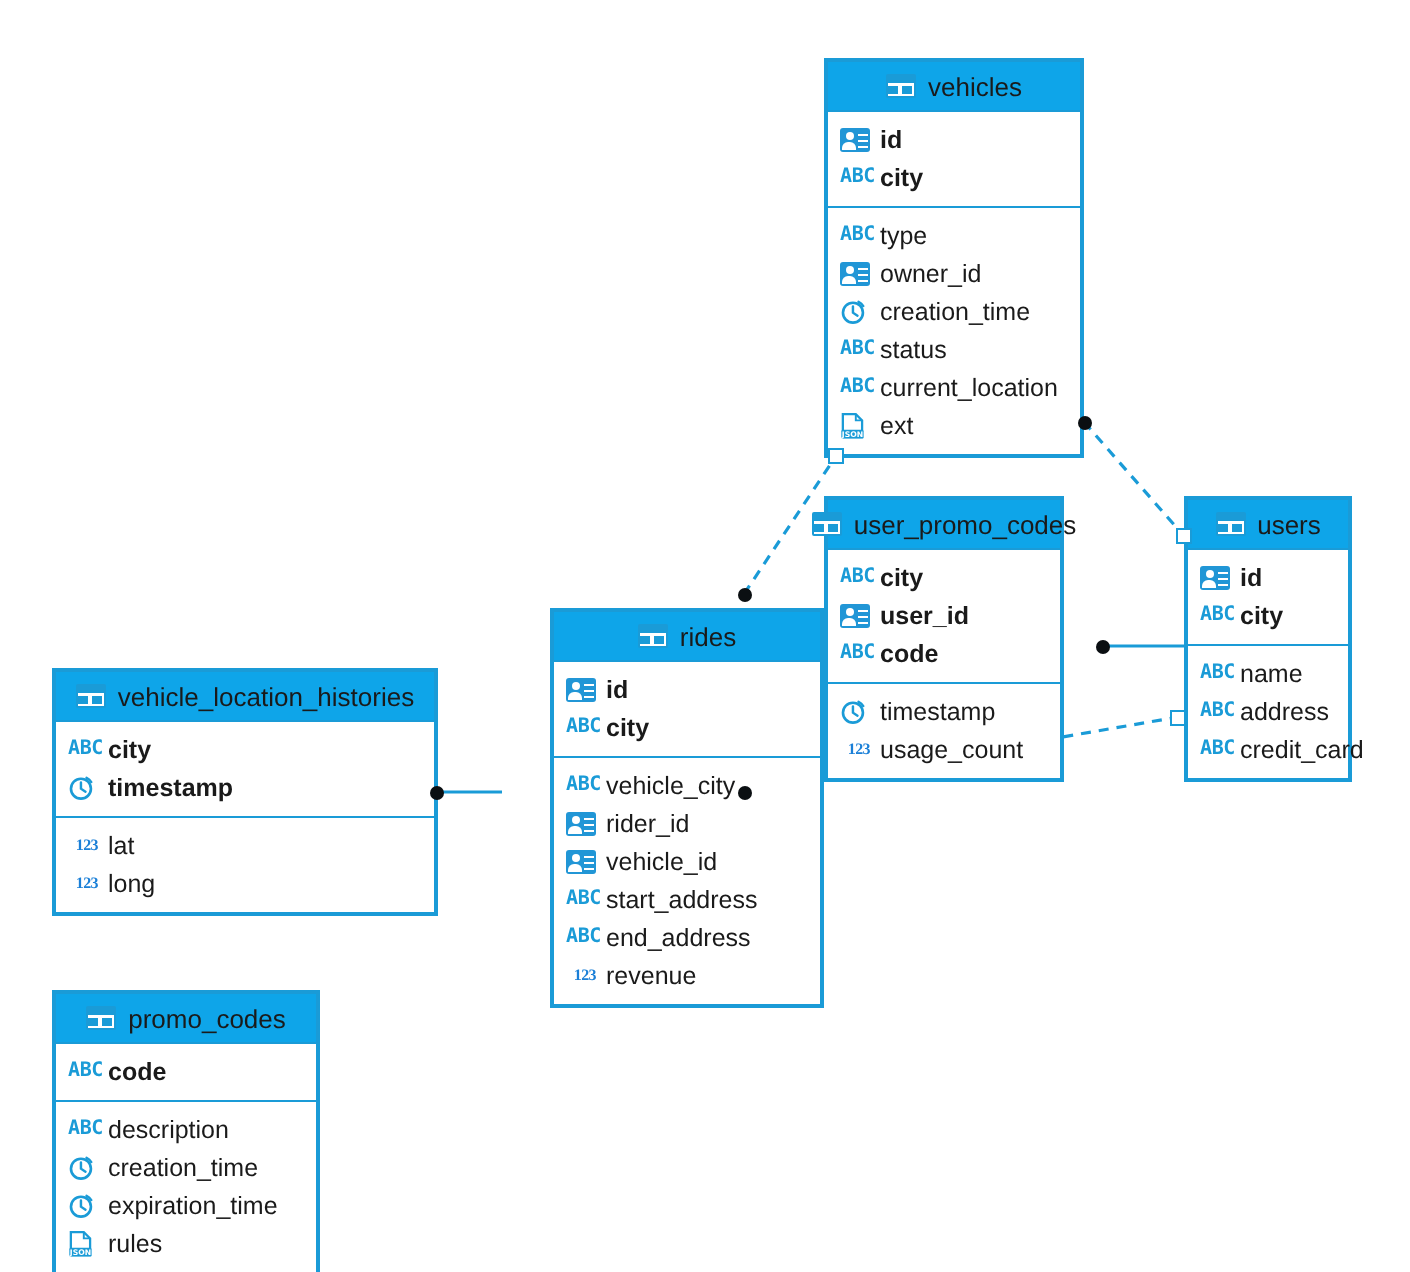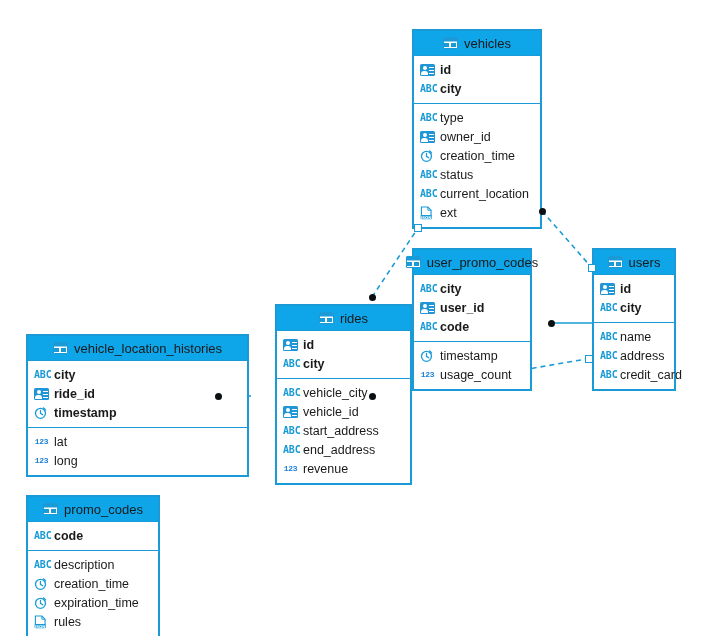--- a/index.html
+++ b/index.html
@@ -68,22 +68,22 @@
     color:#1a9bd7;line-height:1;
     font-family:"DejaVu Sans Mono", monospace;
     text-align:center;
   }
 
   
   .ico-num{
     flex:0 0 15px;width:15px;
     font-size:8px;font-weight:bold;letter-spacing:-0.3px;
     color:#1a7fd7;line-height:1;
-    font-family:Liberation Mono, monospace;
-    text-align:center;
+    font-family:Liberation Serif, serif;
+    text-align:right;
   }
 
   
   .ico-card{
     width:15px;height:12px;flex:0 0 15px;
     background:#2196d6;border-radius:1.5px;position:relative;box-sizing:border-box;
   }
   .ico-card::before{
     content:"";position:absolute;left:2.5px;top:2px;width:4px;height:4px;border-radius:50%;
     background:#ffffff;
@@ -271,51 +271,51 @@
       </div>
       <div class="ent-section">
         <div class="field">
           <span class="ico-abc">ABC</span>
           <span class="fname">vehicle_city</span>
         </div>
         <div class="field">
           <span class="ico-card">
             <i></i>
           </span>
+          <span class="fname">rider_id</span>
+        </div>
+        <div class="field">
+          <span class="ico-card">
+            <i></i>
+          </span>
           <span class="fname">vehicle_id</span>
         </div>
         <div class="field">
           <span class="ico-abc">ABC</span>
           <span class="fname">start_address</span>
         </div>
         <div class="field">
           <span class="ico-abc">ABC</span>
           <span class="fname">end_address</span>
         </div>
         <div class="field">
           <span class="ico-num">123</span>
           <span class="fname">revenue</span>
         </div>
       </div>
     </div>
-    <div class="entity" style="left: 26px; top: 334px; width: 223px;">
+    <div class="entity" style="left: 26px; top: 334px; width: 193px;">
       <div class="ent-header">
         <span class="ico-table"></span>
         <span class="ent-title">vehicle_location_histories</span>
       </div>
       <div class="ent-section">
         <div class="field key">
           <span class="ico-abc">ABC</span>
           <span class="fname">city</span>
-        </div>
-        <div class="field key">
-          <span class="ico-card">
-            <i></i>
-          </span>
-          <span class="fname">ride_id</span>
         </div>
         <div class="field key">
           <span class="ico-clock"><svg viewBox="0 0 16 16" width="14" height="14">
               <circle cx="7.4" cy="8.4" r="5.7" fill="#fff" stroke="#1a9bd7" stroke-width="1.5"></circle>
               <path d="M7.4 4.9 V8.4 L10 10.1" stroke="#1a9bd7" stroke-width="1.4" fill="none" stroke-linecap="round"></path>
               <path d="M10.6 2.2 A6 6 0 0 1 13.3 4.6" stroke="#1a9bd7" stroke-width="1.4" fill="none" stroke-linecap="round"></path>
             </svg></span>
           <span class="fname">timestamp</span>
         </div>
       </div>

